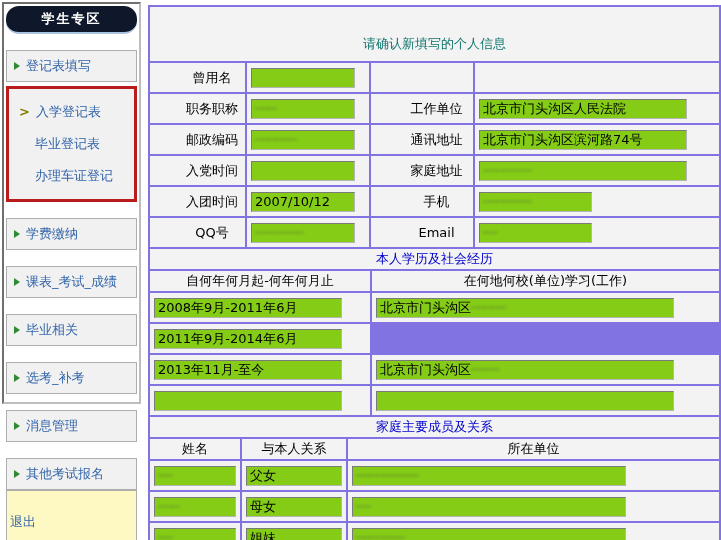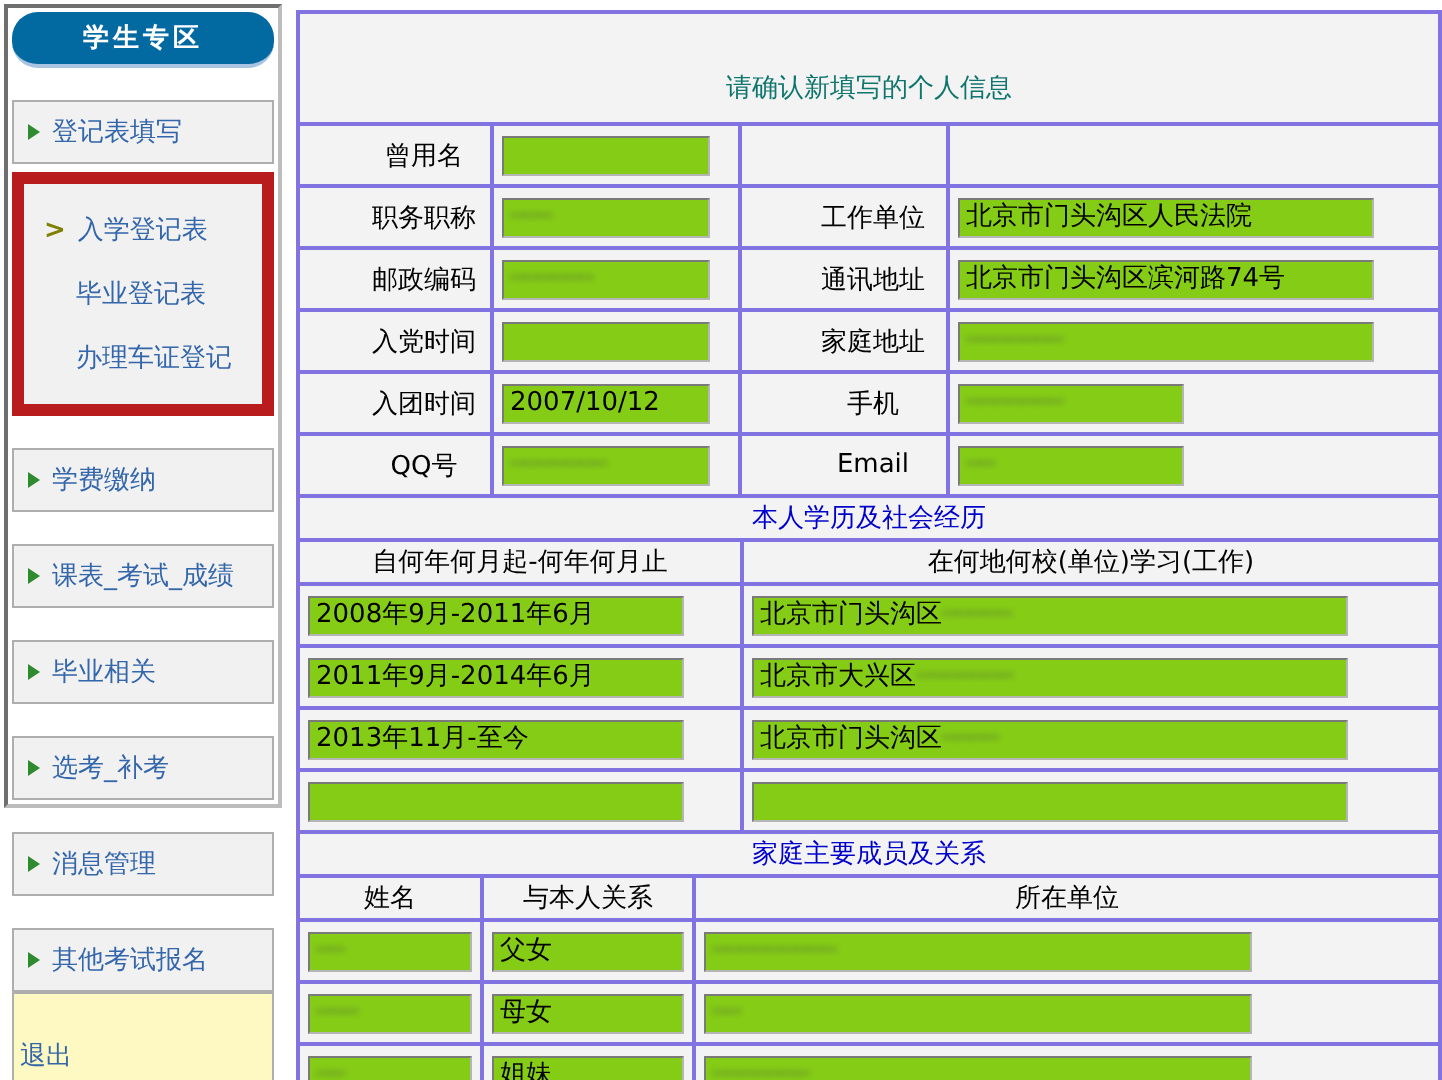--- a/index.html
+++ b/index.html
@@ -1,23 +1,23 @@
 <!DOCTYPE html>
 <html><head>
 <meta charset="utf-8">
 <style>
   html,body{margin:0;padding:0;background:#fff;}
   body{width:721px;height:540px;position:relative;font-family:"DejaVu Sans","Liberation Sans",sans-serif;font-size:13px;color:#000;overflow:hidden;}
 
   
   .sidebar{position:absolute;left:2px;top:2px;width:131px;height:394px;border:2px solid #6f6f6f;border-right-color:#bdbdbd;border-bottom-color:#bdbdbd;background:#fff;padding:2px;display:flex;flex-direction:column;}
-  .sb-header{background:#0369a1;color:#fff;font-weight:bold;text-align:center;padding:4px 0;border-bottom:2px solid #a8c4e0;letter-spacing:2px;border-radius:13px;}
+  .sb-header{background:#0f172a;color:#fff;font-weight:bold;text-align:center;padding:4px 0;border-bottom:2px solid #a8c4e0;letter-spacing:2px;border-radius:13px;}
   .sb-box{border:1px solid #aeaeae;background:#f1f1f1;margin-top:16px;padding:6px 5px;color:#3366aa;display:flex;align-items:center;cursor:pointer;}
   .sb-box .tri{width:0;height:0;border-left:6px solid #2e8b2e;border-top:4px solid transparent;border-bottom:4px solid transparent;margin:0 6px 0 2px;flex:0 0 auto;}
-  .sb-subbox{border:6px solid #b91c1c;background:#f1f1f1;margin-top:4px;padding:7px 0;color:#3366aa;}
+  .sb-subbox{border:3px solid #b91c1c;background:#f1f1f1;margin-top:4px;padding:7px 0;color:#3366aa;}
   .sb-subitem{padding:7px 0 7px 26px;cursor:pointer;}
   .sb-subitem.current{padding-left:10px;}
   .sb-subitem .gt{color:#7f7f00;font-weight:bold;margin-right:6px;}
   .sb-logout{margin-top:auto;border:1px solid #aeaeae;background:#fef9c3;color:#3366aa;padding:22px 3px;cursor:pointer;}
 
   
   .mtable{position:absolute;left:148px;top:5px;width:569px;background:#8173e2;padding:2px;display:flex;flex-direction:column;gap:2px;}
   .mrow{display:grid;gap:2px;}
   .cols-personal{grid-template-columns:95px 122px 102px 1fr;}
   .cols-edu{grid-template-columns:220px 1fr;}
@@ -169,23 +169,20 @@
         <div class="tbox w180"><span>2008年9月-2011年6月</span></div>
       </div>
     <div class="mcell inp">
         <div class="tbox w290"><span>北京市门头沟区</span><span class="redacted">┄┄┄┄┄</span></div>
       </div>
   </div>
   <div class="mrow cols-edu">
     <div class="mcell inp">
         <div class="tbox w180"><span>2011年9月-2014年6月</span></div>
       </div>
-    <div class="mcell inp">
-        <div class="tbox w290"><span>北京市大兴区</span><span class="redacted">┄┄┄┄┄┄┄</span></div>
-      </div>
   </div>
   <div class="mrow cols-edu">
     <div class="mcell inp">
         <div class="tbox w180"><span>2013年11月-至今</span></div>
       </div>
     <div class="mcell inp">
         <div class="tbox w290"><span>北京市门头沟区</span><span class="redacted">┄┄┄┄</span></div>
       </div>
   </div>
   <div class="mrow cols-edu">

